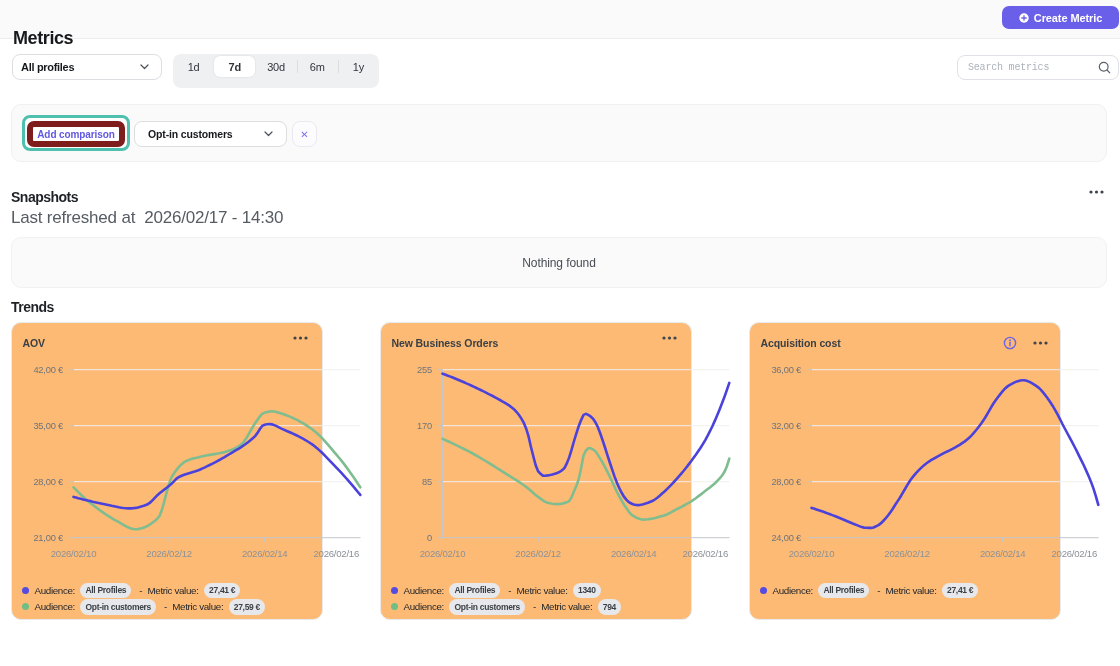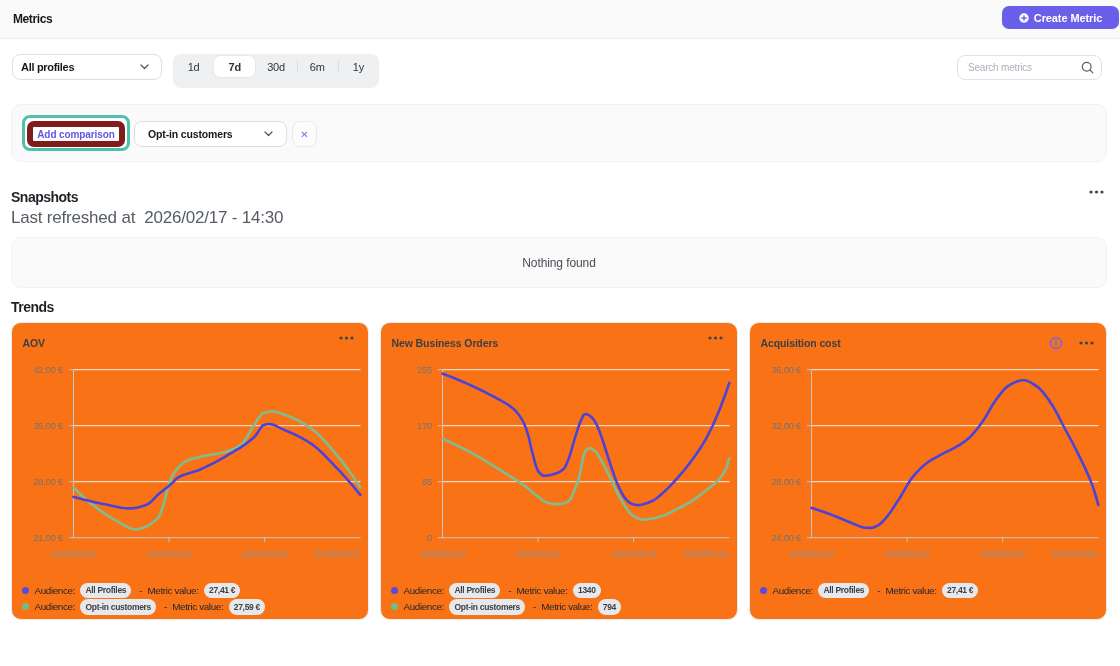--- a/index.html
+++ b/index.html
@@ -1,38 +1,38 @@
 <!DOCTYPE html>
 <html><head>
 <meta charset="utf-8">
 <style>
 * { margin:0; padding:0; box-sizing:border-box; }
 html,body { width:1120px; height:666px; background:#fff; font-family:"Liberation Sans", sans-serif; position:relative; overflow:hidden; }
 .abs { position:absolute; }
 .header { left:0; top:0; width:1120px; height:39px; background:#FAFAFA; border-bottom:1px solid #EDEDEF; }
-.h-title { left:13px; top:12px; font-size:12px; font-weight:700; color:#17191C; letter-spacing:-0.4px; }
+.h-title { left:13px; top:28px; font-size:18px; font-weight:700; color:#17191C; letter-spacing:-0.4px; }
 .create-btn { left:1002px; top:6px; width:117px; height:23px; background:#6A5FE8; border-radius:7px; color:#fff; font-size:11px; font-weight:700; letter-spacing:-0.1px; display:flex; align-items:center; justify-content:center; gap:5px; }
 .sel { background:#fff; border:1px solid #DCDEE2; border-radius:8px; display:flex; align-items:center; justify-content:space-between; font-weight:700; color:#16181B; }
 .sel1 { left:12px; top:54px; width:150px; height:26px; font-size:11px; letter-spacing:-0.3px; padding:0 12px 0 8px; }
 .seg { left:173px; top:54px; width:206px; height:34px; background:#EFF0F2; border-radius:8px; display:flex; }
 .seg-item { width:41.2px; height:25px; display:flex; align-items:center; justify-content:center; font-size:11px; letter-spacing:-0.25px; color:#30353C; position:relative; }
 .seg-item.on { background:#fff; border-radius:6px; margin:2px 0; height:21px; font-weight:700; box-shadow:0 0 2px rgba(0,0,0,0.12); }
 .seg-div { position:absolute; left:0; top:6px; height:13px; width:1px; background:#DBDDE1; }
-.search { left:957px; top:55px; width:145px; height:25px; border:1px solid #DFE1E6; border-radius:8px; background:#fff; display:flex; align-items:center; justify-content:space-between; padding:0 7px 0 10px; }
+.search { left:957px; top:55px; width:162px; height:25px; border:1px solid #DFE1E6; border-radius:8px; background:#fff; display:flex; align-items:center; justify-content:space-between; padding:0 7px 0 10px;font-family:Liberation Mono, monospace; }
 .search-ph { font-size:10px; letter-spacing:-0.2px; color:#ACB2BA; }
 .cmp-panel { left:11px; top:104px; width:1096px; height:58px; background:#FAFAFB; border:1px solid #F0F0F2; border-radius:10px; }
 .addcmp-ring { left:21.8px; top:115.3px; width:108.5px; height:35.7px; border:3.2px solid #4FC0AD; border-radius:8px; background:#fff; }
 .addcmp { left:27px; top:121px; width:98px; height:26px; background:#fff; border:6px solid #7f1d1d; border-radius:7px; color:#6158E2; font-size:10px; font-weight:700; letter-spacing:-0.1px; display:flex; align-items:center; justify-content:center; }
 .sel2 { left:134px; top:121px; width:153px; height:26px; font-size:10.5px; letter-spacing:-0.15px; padding:0 13px 0 13px; }
 .xbtn { left:292px; top:121px; width:25px; height:26px; background:#FCFCFE; border:1px solid #E9E9EF; border-radius:8px; color:#7B72E9; font-size:10px; display:flex; align-items:center; justify-content:center; }
 .sec-title { font-size:14px; font-weight:700; color:#1E2126; letter-spacing:-0.5px; }
 .sub { left:11px; top:208px; font-size:17px; letter-spacing:-0.2px; color:#565C64; }
 .menu-dots { display:flex; align-items:center; }
 .nothing { left:11px; top:237px; width:1096px; height:51px; background:#FAFAFA; border:1px solid #F1F1F3; border-radius:10px; display:flex; align-items:center; justify-content:center; font-size:12px; letter-spacing:-0.1px; color:#484E56; }
-.card { top:322px; width:358px; height:298px; background:#f97316; border:1px solid #E9EAEC; border-radius:10px; position:absolute; }
+.card { top:322px; width:312px; height:298px; background:#fdba74; border:1px solid #E9EAEC; border-radius:10px; position:absolute; }
 .card-title { position:absolute; left:10.5px; top:14px; font-size:10.5px; font-weight:700; color:#3A4046; letter-spacing:-0.1px; }
 .card-icons { position:absolute; right:14px; top:13px; display:flex; align-items:center; }
 .chart { position:absolute; left:0; top:33px; }
 .legend { position:absolute; left:10px; top:259px; }
 .lrow { display:flex; align-items:center; height:16.5px; }
 .ldot { width:7px; height:7px; border-radius:50%; margin-right:5.5px; flex:none; }
 .ltext { font-size:9.8px; letter-spacing:-0.35px; color:#22262C; }
 .pill { background:#E7E8EB; border-radius:8px; font-size:8.5px; font-weight:700; letter-spacing:-0.3px; color:#3C4147; padding:2.5px 5px 3px; margin-left:5.5px; white-space:nowrap; }
 .lsep { font-size:9.8px; color:#22262C; margin:0 5px 0 8px; }
 </style>

